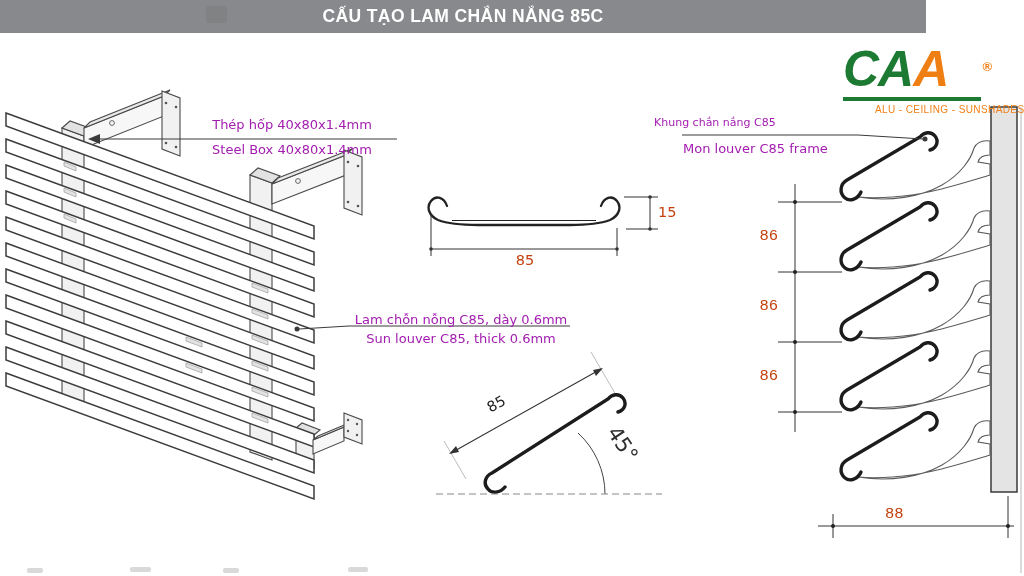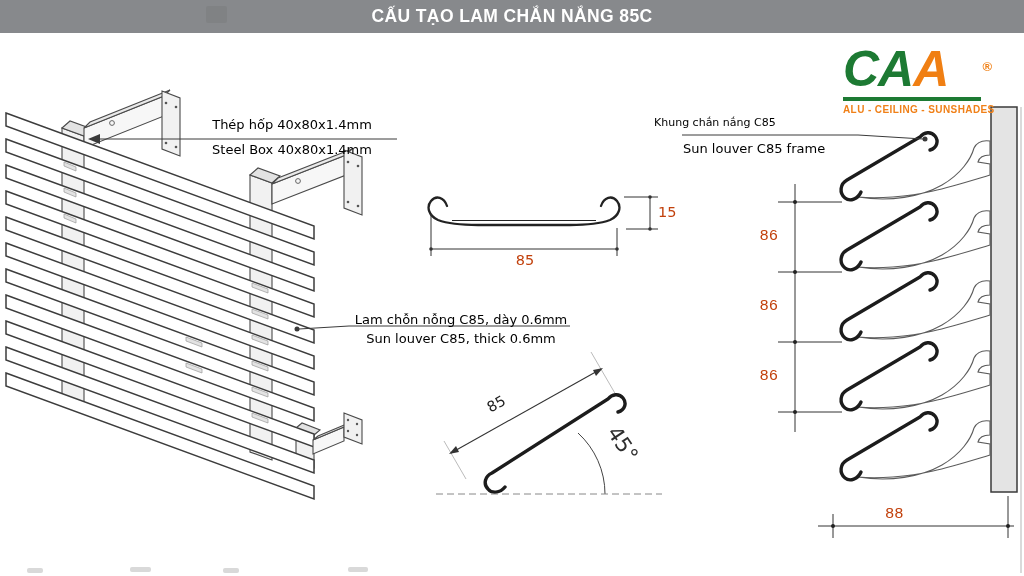--- a/index.html
+++ b/index.html
@@ -2,50 +2,50 @@
 <html><head>
 <meta charset="utf-8">
 <style>
   html,body{margin:0;padding:0;}
   body{
     width:1024px;height:576px;position:relative;overflow:hidden;
     background:#ffffff;font-family:"DejaVu Sans",sans-serif;
   }
   
   .hdr{
-    position:absolute;left:0;top:0;width:1024px;height:33px;
+    position:absolute;left:0;top:0;width:926px;height:33px;
     background:#87898c;display:flex;align-items:center;justify-content:center;
   }
   .hdr-title{
     color:#ffffff;font-family:"Liberation Sans",sans-serif;
     font-size:17.5px;font-weight:700;letter-spacing:.4px;
   }
   .hdr-mark{position:absolute;left:206px;top:6px;width:21px;height:17px;background:#000;opacity:.05;border-radius:2px;}
   
   svg.draw{position:absolute;left:0;top:0;}
   
-  .lbl{position:absolute;color:#000000;font-size:13px;line-height:17px;white-space:nowrap;}
+  .lbl{position:absolute;color:#a21caf;font-size:13px;line-height:17px;white-space:nowrap;}
   .lbl.c{text-align:center;}
   .dim{position:absolute;color:#c2410c;font-size:14.5px;white-space:nowrap;}
   .dim.big{font-size:15.5px;font-family:Liberation Mono, monospace;}
   .rot85{position:absolute;left:487px;top:396px;transform:rotate(-29deg);font-size:14.5px;color:#222;}
   .rot45{position:absolute;left:604px;top:432px;transform:rotate(56deg);font-size:21px;color:#2e2e2e;}
   
   .logo{position:absolute;left:843px;top:44px;width:140px;}
   .logo-letters{
     position:relative;font-family:"Liberation Sans",sans-serif;
     font-weight:700;font-style:italic;font-size:50px;line-height:50px;
     letter-spacing:-1px;display:flex;
   }
   .lg-green{color:#1d7a33;} .lg-orange{color:#f07f13;}
   .logo-reg{position:absolute;right:-8px;top:-2px;font-size:13px;font-style:normal;color:#f07f13;font-weight:700;}
   .logo-bar{width:138px;height:3.5px;background:#1d7a33;margin-top:3px;}
   .logo-tag{
     width:140px;margin-top:3px;color:#f08018;font-family:"Liberation Sans",sans-serif;
-    font-weight:700;font-size:10px;letter-spacing:.4px;text-align:center;white-space:nowrap;
+    font-weight:400;font-size:10px;letter-spacing:.4px;text-align:center;white-space:nowrap;margin-left:32px;
   }
   
   .smudge{position:absolute;height:5px;background:#d9d9d9;border-radius:2px;}
 </style>
 </head>
 <body>
 
 <div class="hdr">
   <div class="hdr-mark"></div>
   <div class="hdr-title">CẤU TẠO LAM CHẮN NẮNG 85C</div>
@@ -228,21 +228,21 @@
   </g>
 </svg>
 
 <div class="lbl c" style="left:186px;top:116px;width:212px;">Thép hốp 40x80x1.4mm</div>
 <div class="lbl c" style="left:186px;top:141px;width:212px;">Steel Box 40x80x1.4mm</div>
 
 <div class="lbl c" style="left:348px;top:311px;width:226px;">Lam chỗn nỗng C85, dày 0.6mm</div>
 <div class="lbl c" style="left:348px;top:330px;width:226px;">Sun louver C85, thick 0.6mm</div>
 
 <div class="lbl" style="left:654px;top:114px;font-size:11px;">Khung chắn nắng C85</div>
-<div class="lbl" style="left:683px;top:140px;">Sun louver C85 frame</div>
+<div class="lbl" style="left:683px;top:140px;">Mon louver C85 frame</div>
 
 <div class="dim" style="left:658px;top:204px;">15</div>
 <div class="dim c" style="left:495px;top:252px;width:60px;text-align:center;">85</div>
 <div class="rot85">85</div>
 <div class="rot45">45°</div>
 <div class="dim big" style="left:748px;top:227px;width:30px;text-align:right;">86</div>
 <div class="dim big" style="left:748px;top:297px;width:30px;text-align:right;">86</div>
 <div class="dim big" style="left:748px;top:367px;width:30px;text-align:right;">86</div>
 <div class="dim big" style="left:885px;top:505px;width:40px;text-align:left;">88</div>
 

